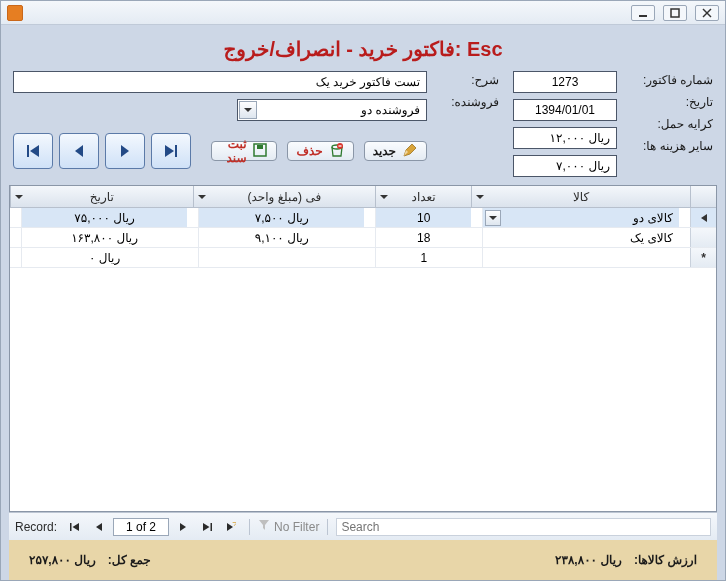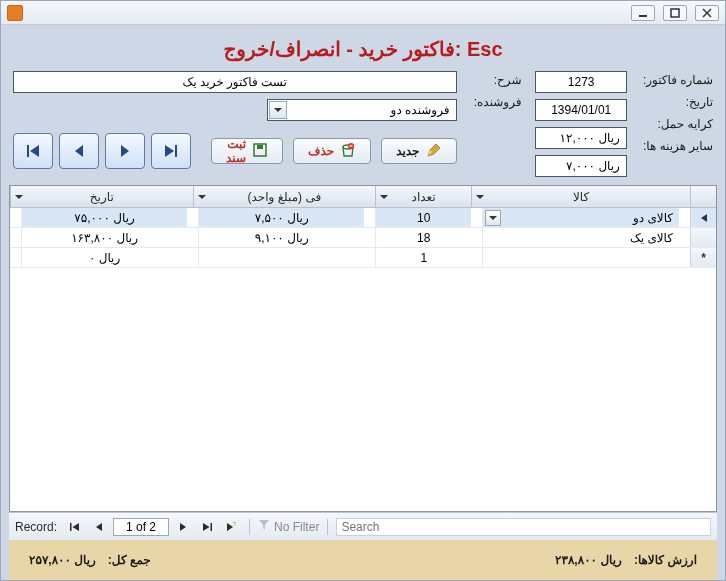--- a/index.html
+++ b/index.html
@@ -27,21 +27,21 @@
 
 .field { height: 22px; border: 1px solid #4b5668; background: #fff; padding: 2px 6px; text-align: center; display: flex; align-items: center; justify-content: center; }
 .field-rtl { justify-content: flex-start; direction: rtl; }
 .combo { position: relative; }
 .combo .dd { position: absolute; left: 1px; top: 1px; width: 18px; height: 18px; border: 1px solid #9aa7b8; background: linear-gradient(#fdfdfe,#dee6ef); display: flex; align-items: center; justify-content: center; }
 
 .action-row { display: flex; direction: ltr; gap: 10px; padding: 2px 4px 10px 4px; align-items: center; }
 .nav-group { display: flex; gap: 6px; }
 .nav-btn { width: 40px; height: 36px; border: 1px solid #5b7aa8; border-radius: 4px; background: linear-gradient(#f3f8fe,#cfe1f7); display: flex; align-items: center; justify-content: center; cursor: pointer; }
 .nav-btn svg { width: 16px; height: 16px; fill: #234a86; }
-.action-btn { height: 26px; padding: 0 14px; border: 1px solid #8a96a7; border-radius: 4px; background: linear-gradient(#fafcfe,#e4ebf3); display: flex; align-items: center; gap: 6px; cursor: pointer; direction: rtl; }
+.action-btn { height: 20px; padding: 0 8px; border: 1px solid #8a96a7; border-radius: 4px; background: linear-gradient(#fafcfe,#e4ebf3); display: flex; align-items: center; gap: 6px; cursor: pointer; direction: rtl; }
 .action-btn .txt { color: #c02f27; font-weight: bold; }
 .action-spacer { flex: 1; }
 
 .grid { border: 1px solid #8a96a7; background: #fff; flex: 1; display: flex; flex-direction: column; direction: rtl; min-height: 0; }
 .grid-header { display: flex; height: 22px; border-bottom: 1px solid #b7c0cd; }
 .gh { background: linear-gradient(#f4f7fb,#dbe3ed); border-left: 1px solid #b7c0cd; display: flex; align-items: center; justify-content: center; position: relative; color: #2b2b2b; }
 .gh .dd-ic { position: absolute; left: 4px; }
 .col-sel { width: 26px; }
 .col-kala { flex: 1.2; }
 .col-tedad { width: 96px; }
@@ -122,21 +122,21 @@
           </div>
         <div class="field field-rtl">
             <span>ریال ۷,۰۰۰</span>
           </div>
       </div>
       <div class="col col-labels2">
         <div class="label">شرح:</div>
         <div class="label">فروشنده:</div>
       </div>
       <div class="col col-fields2">
-        <div class="field field-rtl" style="justify-content:center;">
+        <div class="field field-rtl" style="justify-content:flex-start;">
             <span>تست فاکتور خرید یک</span>
           </div>
         <div class="field field-rtl combo" style="width:190px; justify-content:flex-start;">
           <span>فروشنده دو</span>
           <div class="dd">
               <svg viewBox="0 0 8 8">
                 <polygon points="0,2 8,2 4,6"></polygon>
               </svg>
             </div>
         </div>

